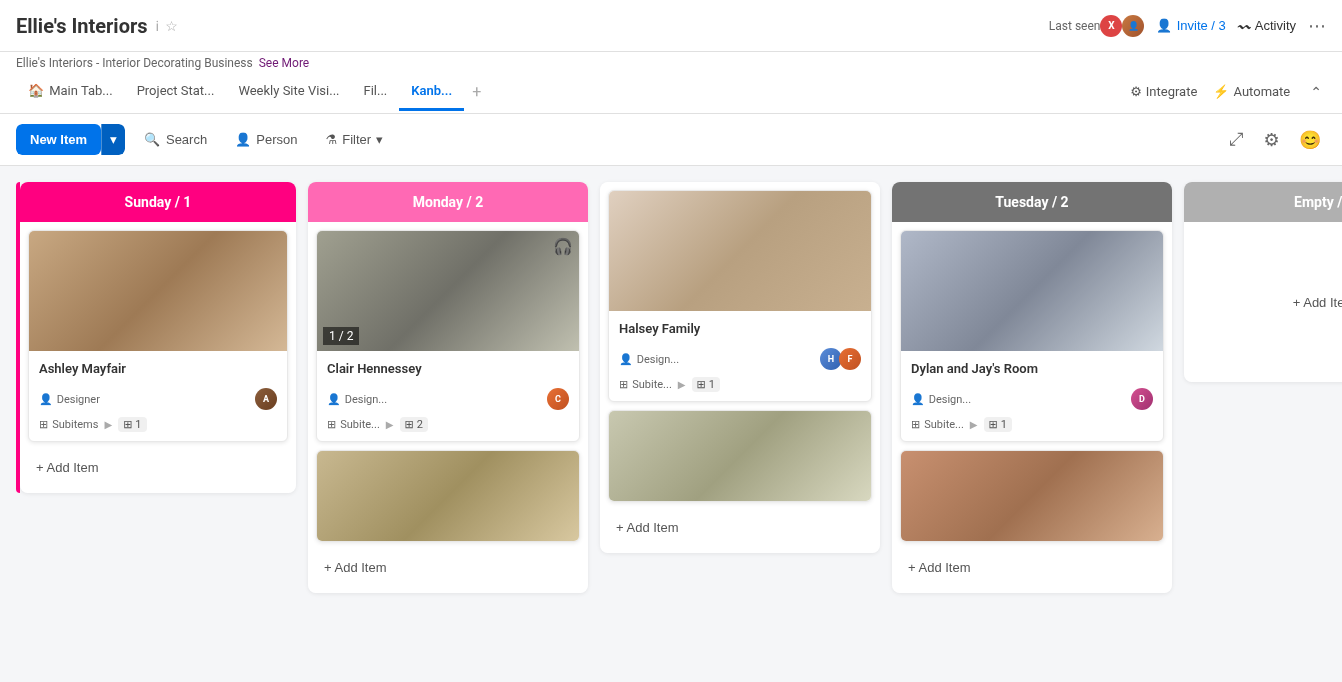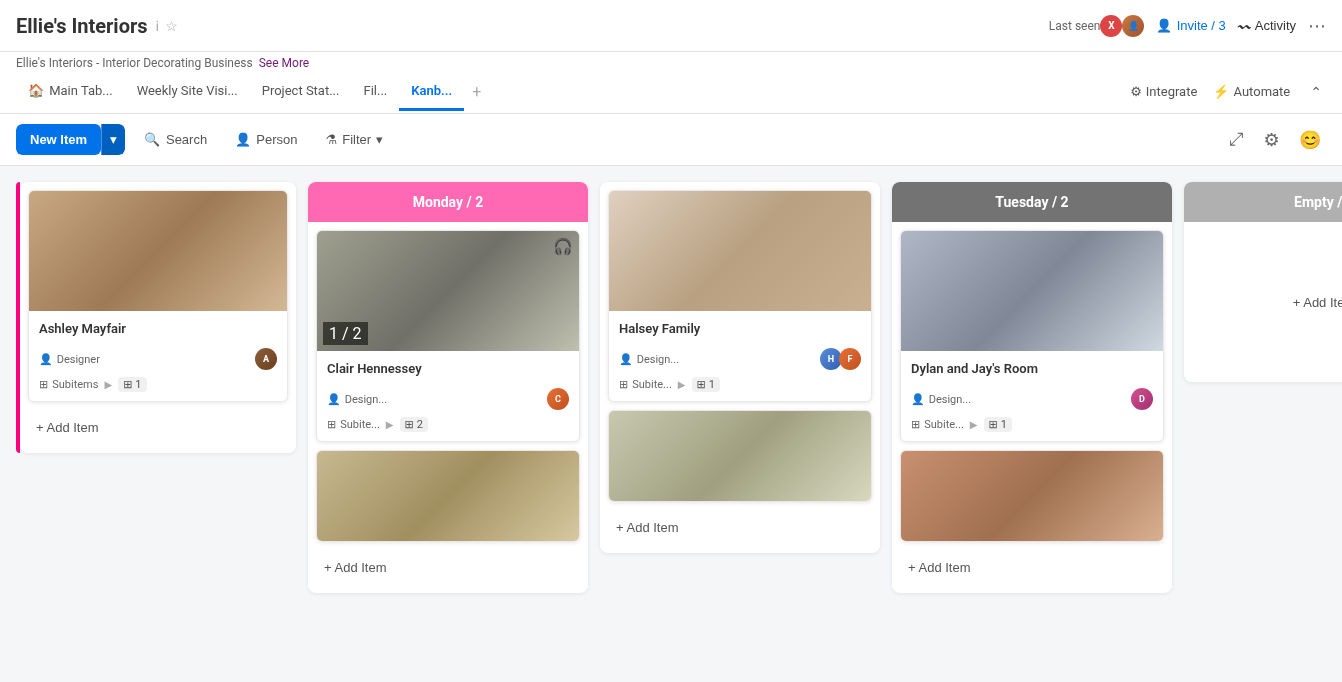--- a/index.html
+++ b/index.html
@@ -73,21 +73,21 @@
 
     
     .img-interior-1 { background: linear-gradient(135deg, #c8a882, #9e7a55, #d4b896); }
     .img-interior-2 { background: linear-gradient(135deg, #a0a090, #707068, #c0c0b0); }
     .img-interior-3 { background: linear-gradient(135deg, #c8b890, #a09060, #d8c8a0); }
     .img-interior-4 { background: linear-gradient(135deg, #e0d0c0, #b8a080, #c8b090); }
     .img-interior-5 { background: linear-gradient(135deg, #b0b8c8, #808898, #d0d8e0); }
     .img-interior-6 { background: linear-gradient(135deg, #c8c8b0, #a0a080, #d8d8c0); }
     .img-interior-8 { background: linear-gradient(135deg, #c89070, #a07050, #d8b090); }
 
-    .img-badge { position: absolute; bottom: 6px; left: 6px; background: rgba(0,0,0,0.55); color: #fff; font-size: 16px; padding: 2px 6px; border-radius: 0; }
+    .img-badge { position: absolute; bottom: 6px; left: 6px; background: rgba(0,0,0,0.55); color: #fff; font-size: 12px; padding: 2px 6px; border-radius: 0; }
     .headphone-icon { position: absolute; top: 6px; right: 6px; color: #aaa; font-size: 16px; }
 
     
     .empty-col-body { padding: 20px; display: flex; align-items: center; justify-content: center; flex: 1; background: #fff; }
     .empty-col-add { color: #555; font-size: 13px; cursor: pointer; background: none; border: none; padding: 8px; }
 
     
     ::-webkit-scrollbar { height: 6px; width: 6px; }
     ::-webkit-scrollbar-track { background: #f0f0f0; }
     ::-webkit-scrollbar-thumb { background: #ccc; border-radius: 3px; }
@@ -127,24 +127,24 @@
   <span>Ellie's Interiors - Interior Decorating Business</span>
   <span class="see-more" style="cursor:pointer;">See More</span>
 </div>
 
 <div class="tabs-bar">
   <div class="tab" style="display:flex;align-items:center;gap:5px;">
     <span>🏠</span>
     <span>Main Tab...</span>
   </div>
   <div class="tab">
+      <span>Project Stat...</span>
+    </div>
+  <div class="tab">
       <span>Weekly Site Visi...</span>
-    </div>
-  <div class="tab">
-      <span>Project Stat...</span>
     </div>
   <div class="tab">
       <span>Fil...</span>
     </div>
   <div class="tab active">
       <span>Kanb...</span>
     </div>
   <div class="tab-add">+</div>
   <div class="tabs-right">
     <div class="tab-action">
@@ -184,20 +184,23 @@
     <button class="toolbar-icon-btn">⚙</button>
     <button class="toolbar-icon-btn">😊</button>
   </div>
 </div>
 
 <div class="kanban-board">
 
   <div class="col-wrapper" style="position:relative;">
     <div style="position:absolute;left:0;top:0;bottom:0;width:4px;background:#ff0080;border-radius:4px 0 0 4px;z-index:10;"></div>
     <div class="full-col" style="margin-left:4px;">
+      <div class="col-header col-sunday-hdr">
+        <span>Sunday / 1</span>
+      </div>
       <div class="col-body">
 
         <div class="card">
           <div class="card-img-placeholder img-interior-1"></div>
           <div class="card-body">
             <div class="card-title">Ashley Mayfair</div>
             <div class="card-row">
               <div class="card-row-label">
                 <span style="font-size:11px;">👤</span>
                 <span>Designer</span>

